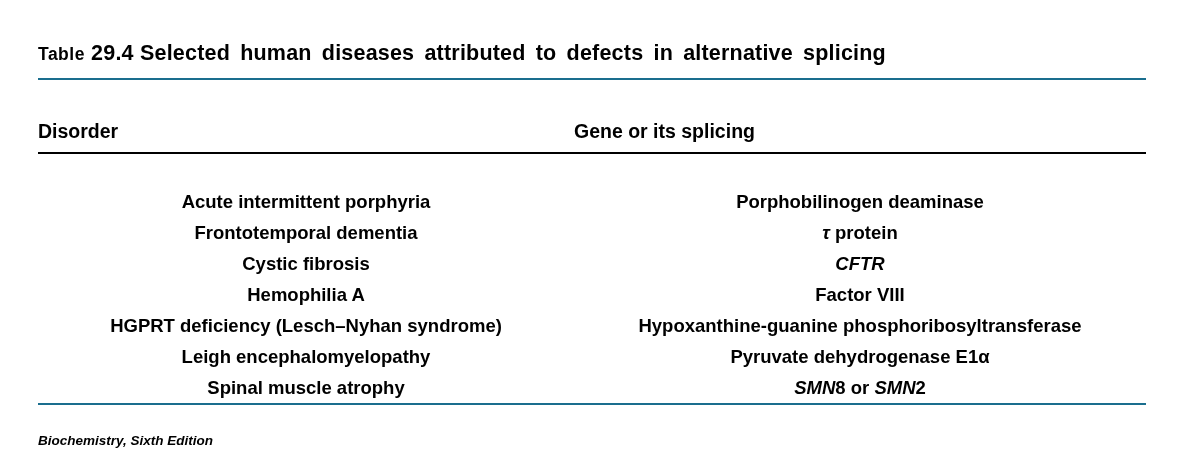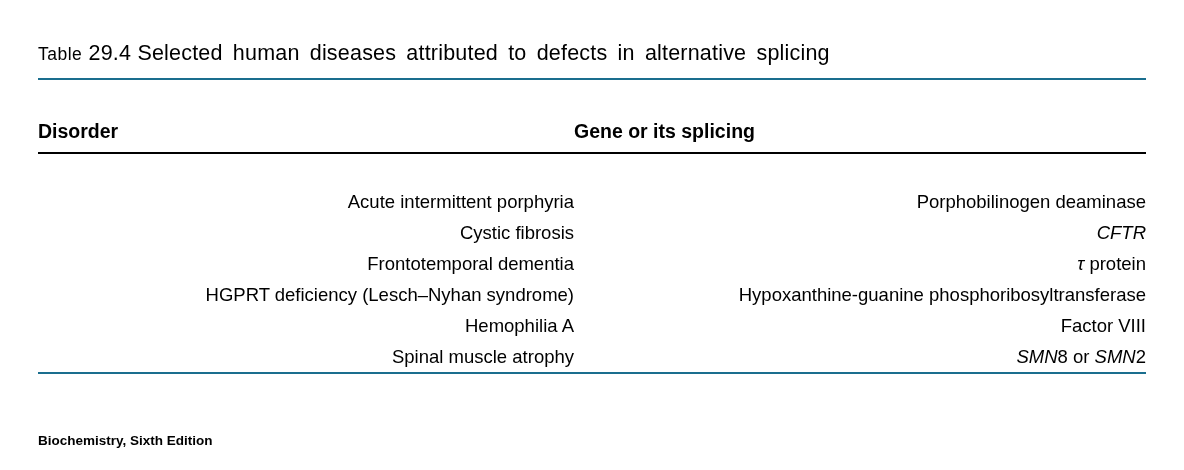--- a/index.html
+++ b/index.html
@@ -15,21 +15,21 @@
     overflow: hidden;
   }
   .table-wrap {
     position: absolute;
     left: 38px;
     top: 0;
     width: 1108px;
   }
   .table-title {
     font-size: 21.5px;
-    font-weight: normal;
+    font-weight: bold;
     letter-spacing: 0.2px;
     padding-top: 41px;
     padding-bottom: 12px;
     white-space: nowrap;
   }
   .table-title .tbl-word {
     font-size: 17.5px;
     letter-spacing: 0.5px;
   }
   .title-spaced {
@@ -54,41 +54,42 @@
     margin-top: 32px;
   }
   table.data th {
     text-align: left;
     font-size: 19.5px;
     font-weight: bold;
     padding: 8px 0 9px 0;
     vertical-align: bottom;
   }
   table.data td {
-    text-align: right;
+    text-align: center;
     font-size: 18.5px;
-    font-weight: normal;
+    font-weight: bold;
     padding: 4.5px 0 4.5px 0;
     vertical-align: top;
     white-space: nowrap;
   }
   table.data col.c1 { width: 536px; }
   table.data col.c2 { width: 572px; }
   .first-row td { padding-top: 13px; }
   .last-row td { padding-bottom: 11px; }
   .ital { font-style: italic; }
   .caption {
     position: absolute;
     left: 38px;
     top: 432px;
     font-size: 13.5px;
     font-weight: bold;
     line-height: 1.35;
   }
   .caption .src {
+    font-style: italic;
     text-align: right;
   }
 </style>
 </head>
 <body>
 
 <div class="table-wrap">
 
   <div class="table-title">
     <span class="tbl-word">Table</span>
@@ -117,34 +118,38 @@
     <colgroup>
         <col class="c1">
         <col class="c2">
       </colgroup>
     <tbody>
       <tr class="first-row">
         <td>Acute intermittent porphyria</td>
         <td><span class="ital"></span><span>Porphobilinogen deaminase</span></td>
       </tr>
       <tr>
+        <td>Frontotemporal dementia</td>
+        <td><span class="ital">τ</span><span> protein</span></td>
+      </tr>
+      <tr>
         <td>Cystic fibrosis</td>
         <td><span class="ital">CFTR</span><span></span></td>
       </tr>
       <tr>
-        <td>Frontotemporal dementia</td>
-        <td><span class="ital">τ</span><span> protein</span></td>
+        <td>Hemophilia A</td>
+        <td><span class="ital"></span><span>Factor VIII</span></td>
       </tr>
       <tr>
         <td>HGPRT deficiency (Lesch–Nyhan syndrome)</td>
         <td><span class="ital"></span><span>Hypoxanthine-guanine phosphoribosyltransferase</span></td>
       </tr>
       <tr>
-        <td>Hemophilia A</td>
-        <td><span class="ital"></span><span>Factor VIII</span></td>
+        <td>Leigh encephalomyelopathy</td>
+        <td><span class="ital"></span><span>Pyruvate dehydrogenase E1α</span></td>
       </tr>
       <tr class="last-row">
         <td>Spinal muscle atrophy</td>
         <td><span class="ital">SMN</span><span>8 or </span><span class="ital">SMN</span><span>2</span></td>
       </tr>
     </tbody>
   </table>
 
   <div class="rule-bottom"></div>
 </div>

